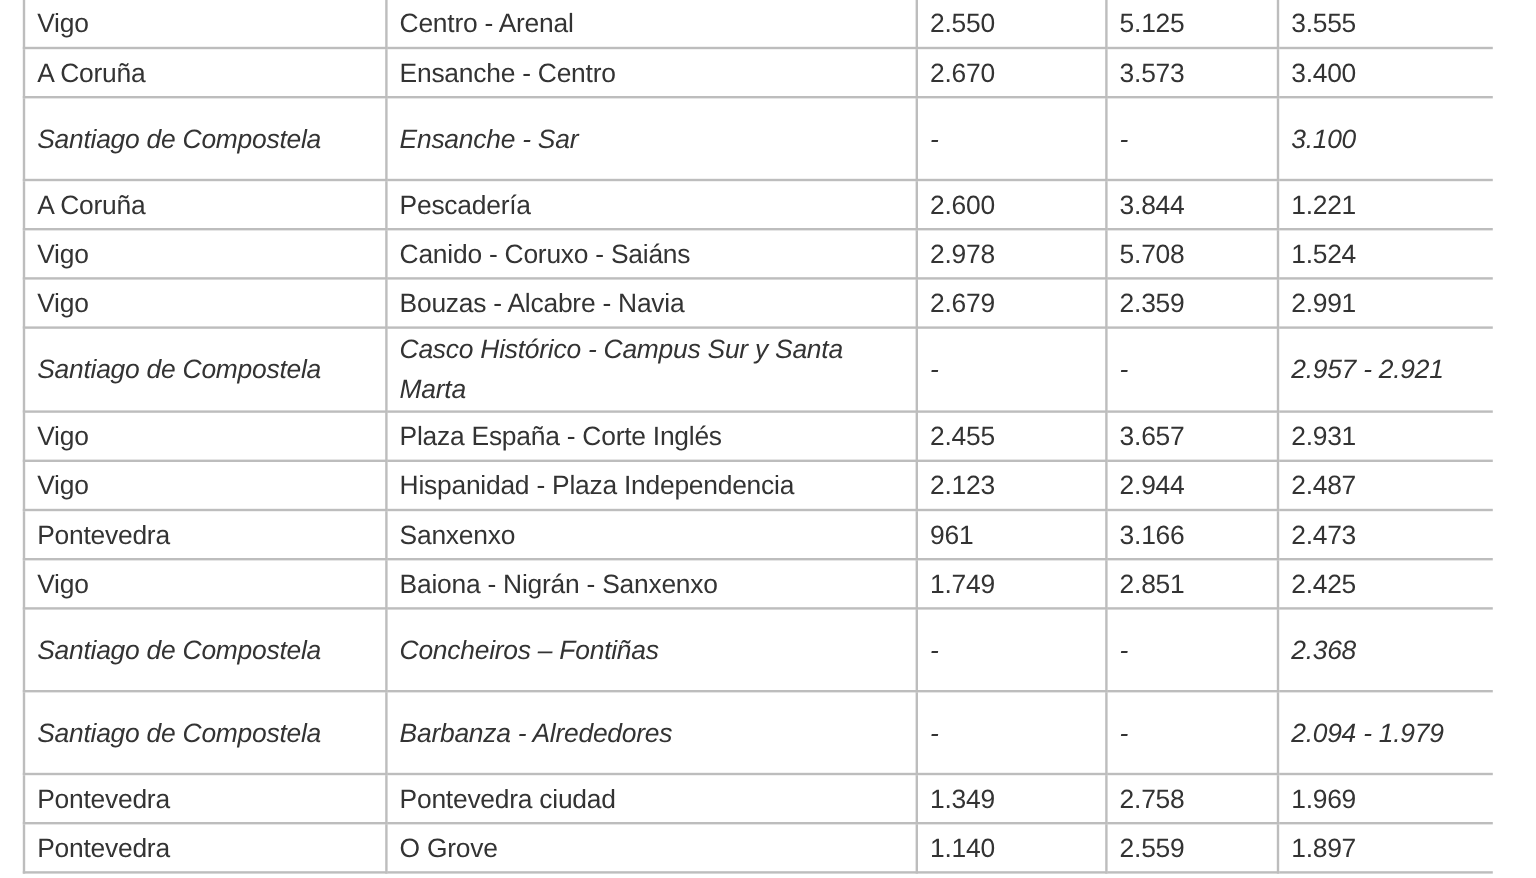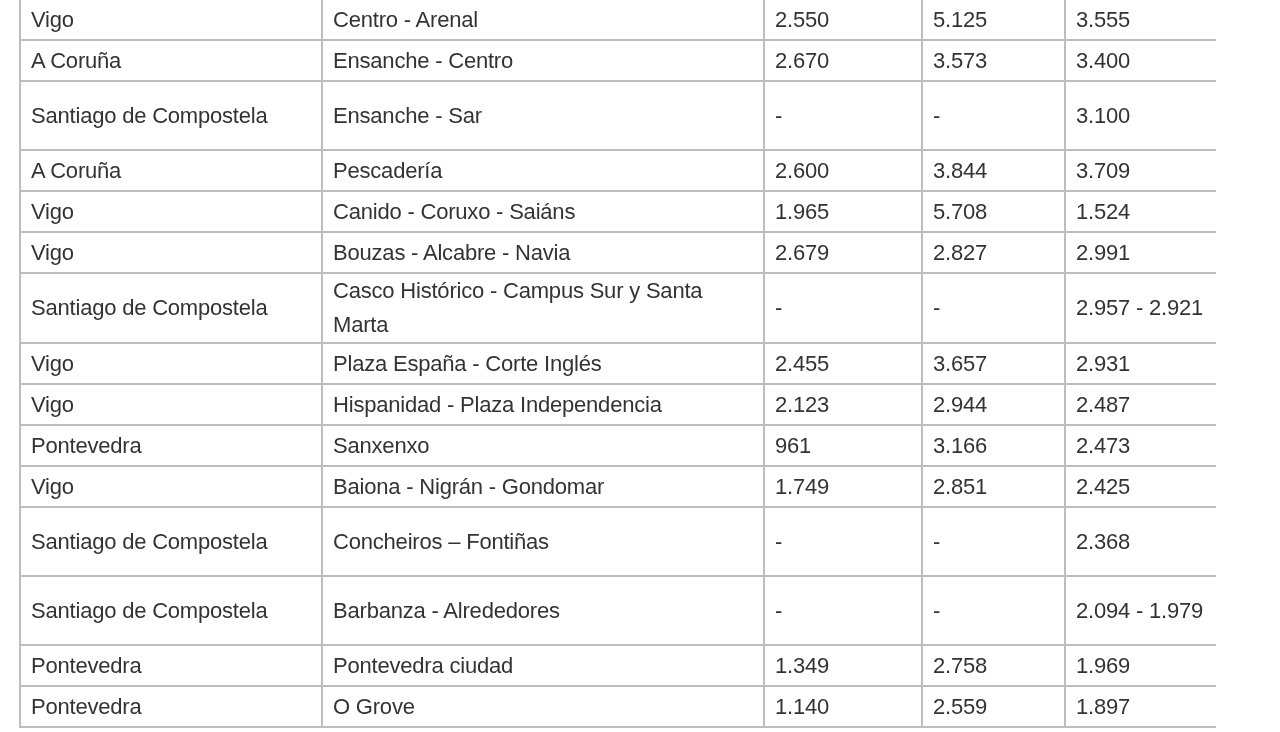--- a/index.html
+++ b/index.html
@@ -9,20 +9,21 @@
       width: 1280px;
       height: 732px;
       overflow: hidden;
     }
     .page {
       position: relative;
       width: 1216px;
       height: 732px;
       overflow: hidden;
       background: #ffffff;
+      padding-left: 28px;
     }
     table.data-table {
       position: absolute;
       left: 19px;
       top: -2px;
       border-collapse: collapse;
       table-layout: fixed;
       width: 1226px;
       font-family: "Liberation Sans", "DejaVu Sans", sans-serif;
       font-size: 22px;
@@ -34,21 +35,21 @@
       vertical-align: middle;
       line-height: 34px;
       letter-spacing: -0.2px;
     }
     table.data-table td.c-city { width: 280px; }
     table.data-table td.c-zone { width: 420px; }
     table.data-table td.c-v1 { width: 136px; margin-top: 12px; }
     table.data-table td.c-v2 { width: 121px; margin-top: 44px; }
     table.data-table td.c-v3 { width: 163px; }
     tr.single td { height: 39px; }
-    tr.double td { height: 67px; }
+    tr.double td { height: 67px; font-style: italic; }
     tr.double td { line-height: 34px; }
   </style>
 </head>
 <body>
 
 <div class="page">
   <table class="data-table">
     <tbody>
       <tr class="single">
         <td class="c-city">Vigo</td>
@@ -69,34 +70,34 @@
         <td class="c-zone">Ensanche - Sar</td>
         <td class="c-v1">-</td>
         <td class="c-v2">-</td>
         <td class="c-v3">3.100</td>
       </tr>
       <tr class="single">
         <td class="c-city">A Coruña</td>
         <td class="c-zone">Pescadería</td>
         <td class="c-v1">2.600</td>
         <td class="c-v2">3.844</td>
-        <td class="c-v3">3.709</td>
+        <td class="c-v3">1.221</td>
       </tr>
       <tr class="single">
         <td class="c-city">Vigo</td>
         <td class="c-zone">Canido - Coruxo - Saiáns</td>
-        <td class="c-v1">1.965</td>
+        <td class="c-v1">2.978</td>
         <td class="c-v2">5.708</td>
         <td class="c-v3">1.524</td>
       </tr>
       <tr class="single">
         <td class="c-city">Vigo</td>
         <td class="c-zone">Bouzas - Alcabre - Navia</td>
         <td class="c-v1">2.679</td>
-        <td class="c-v2">2.827</td>
+        <td class="c-v2">2.359</td>
         <td class="c-v3">2.991</td>
       </tr>
       <tr class="double">
         <td class="c-city">Santiago de Compostela</td>
         <td class="c-zone">Casco Histórico - Campus Sur y Santa Marta</td>
         <td class="c-v1">-</td>
         <td class="c-v2">-</td>
         <td class="c-v3">2.957 - 2.921</td>
       </tr>
       <tr class="single">
@@ -115,21 +116,21 @@
       </tr>
       <tr class="single">
         <td class="c-city">Pontevedra</td>
         <td class="c-zone">Sanxenxo</td>
         <td class="c-v1">961</td>
         <td class="c-v2">3.166</td>
         <td class="c-v3">2.473</td>
       </tr>
       <tr class="single">
         <td class="c-city">Vigo</td>
-        <td class="c-zone">Baiona - Nigrán - Gondomar</td>
+        <td class="c-zone">Baiona - Nigrán - Sanxenxo</td>
         <td class="c-v1">1.749</td>
         <td class="c-v2">2.851</td>
         <td class="c-v3">2.425</td>
       </tr>
       <tr class="double">
         <td class="c-city">Santiago de Compostela</td>
         <td class="c-zone">Concheiros – Fontiñas</td>
         <td class="c-v1">-</td>
         <td class="c-v2">-</td>
         <td class="c-v3">2.368</td>

